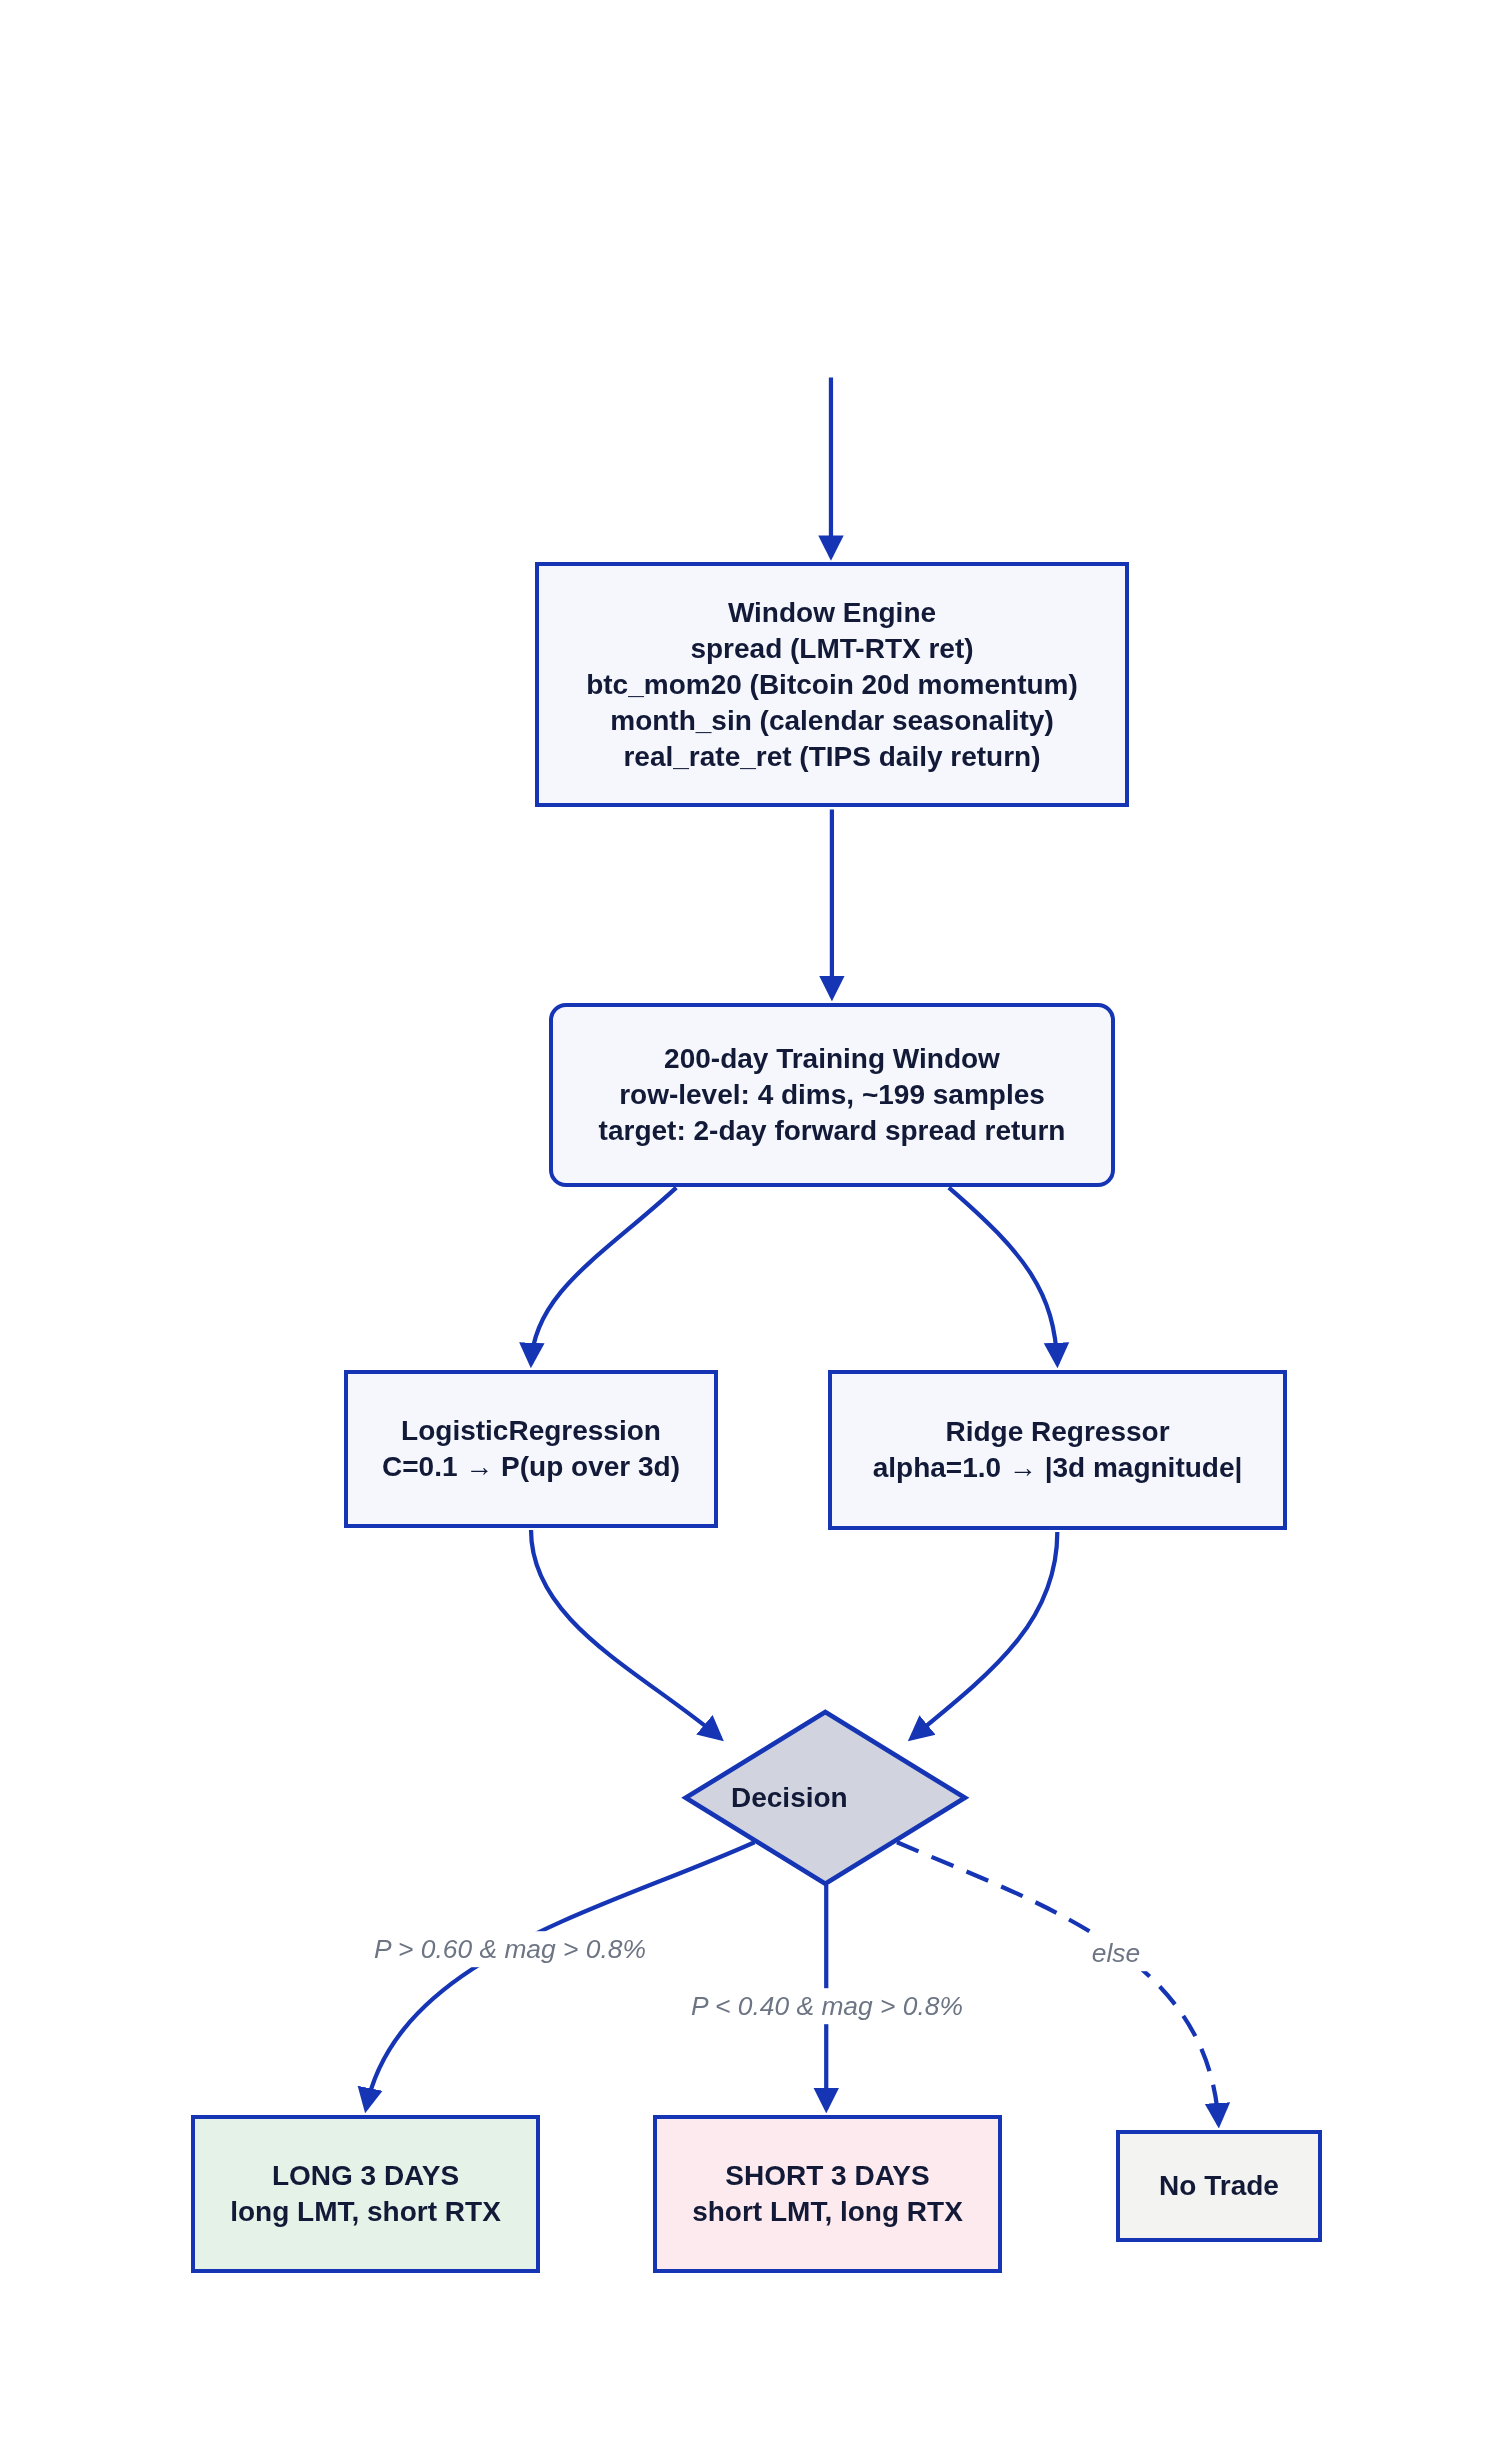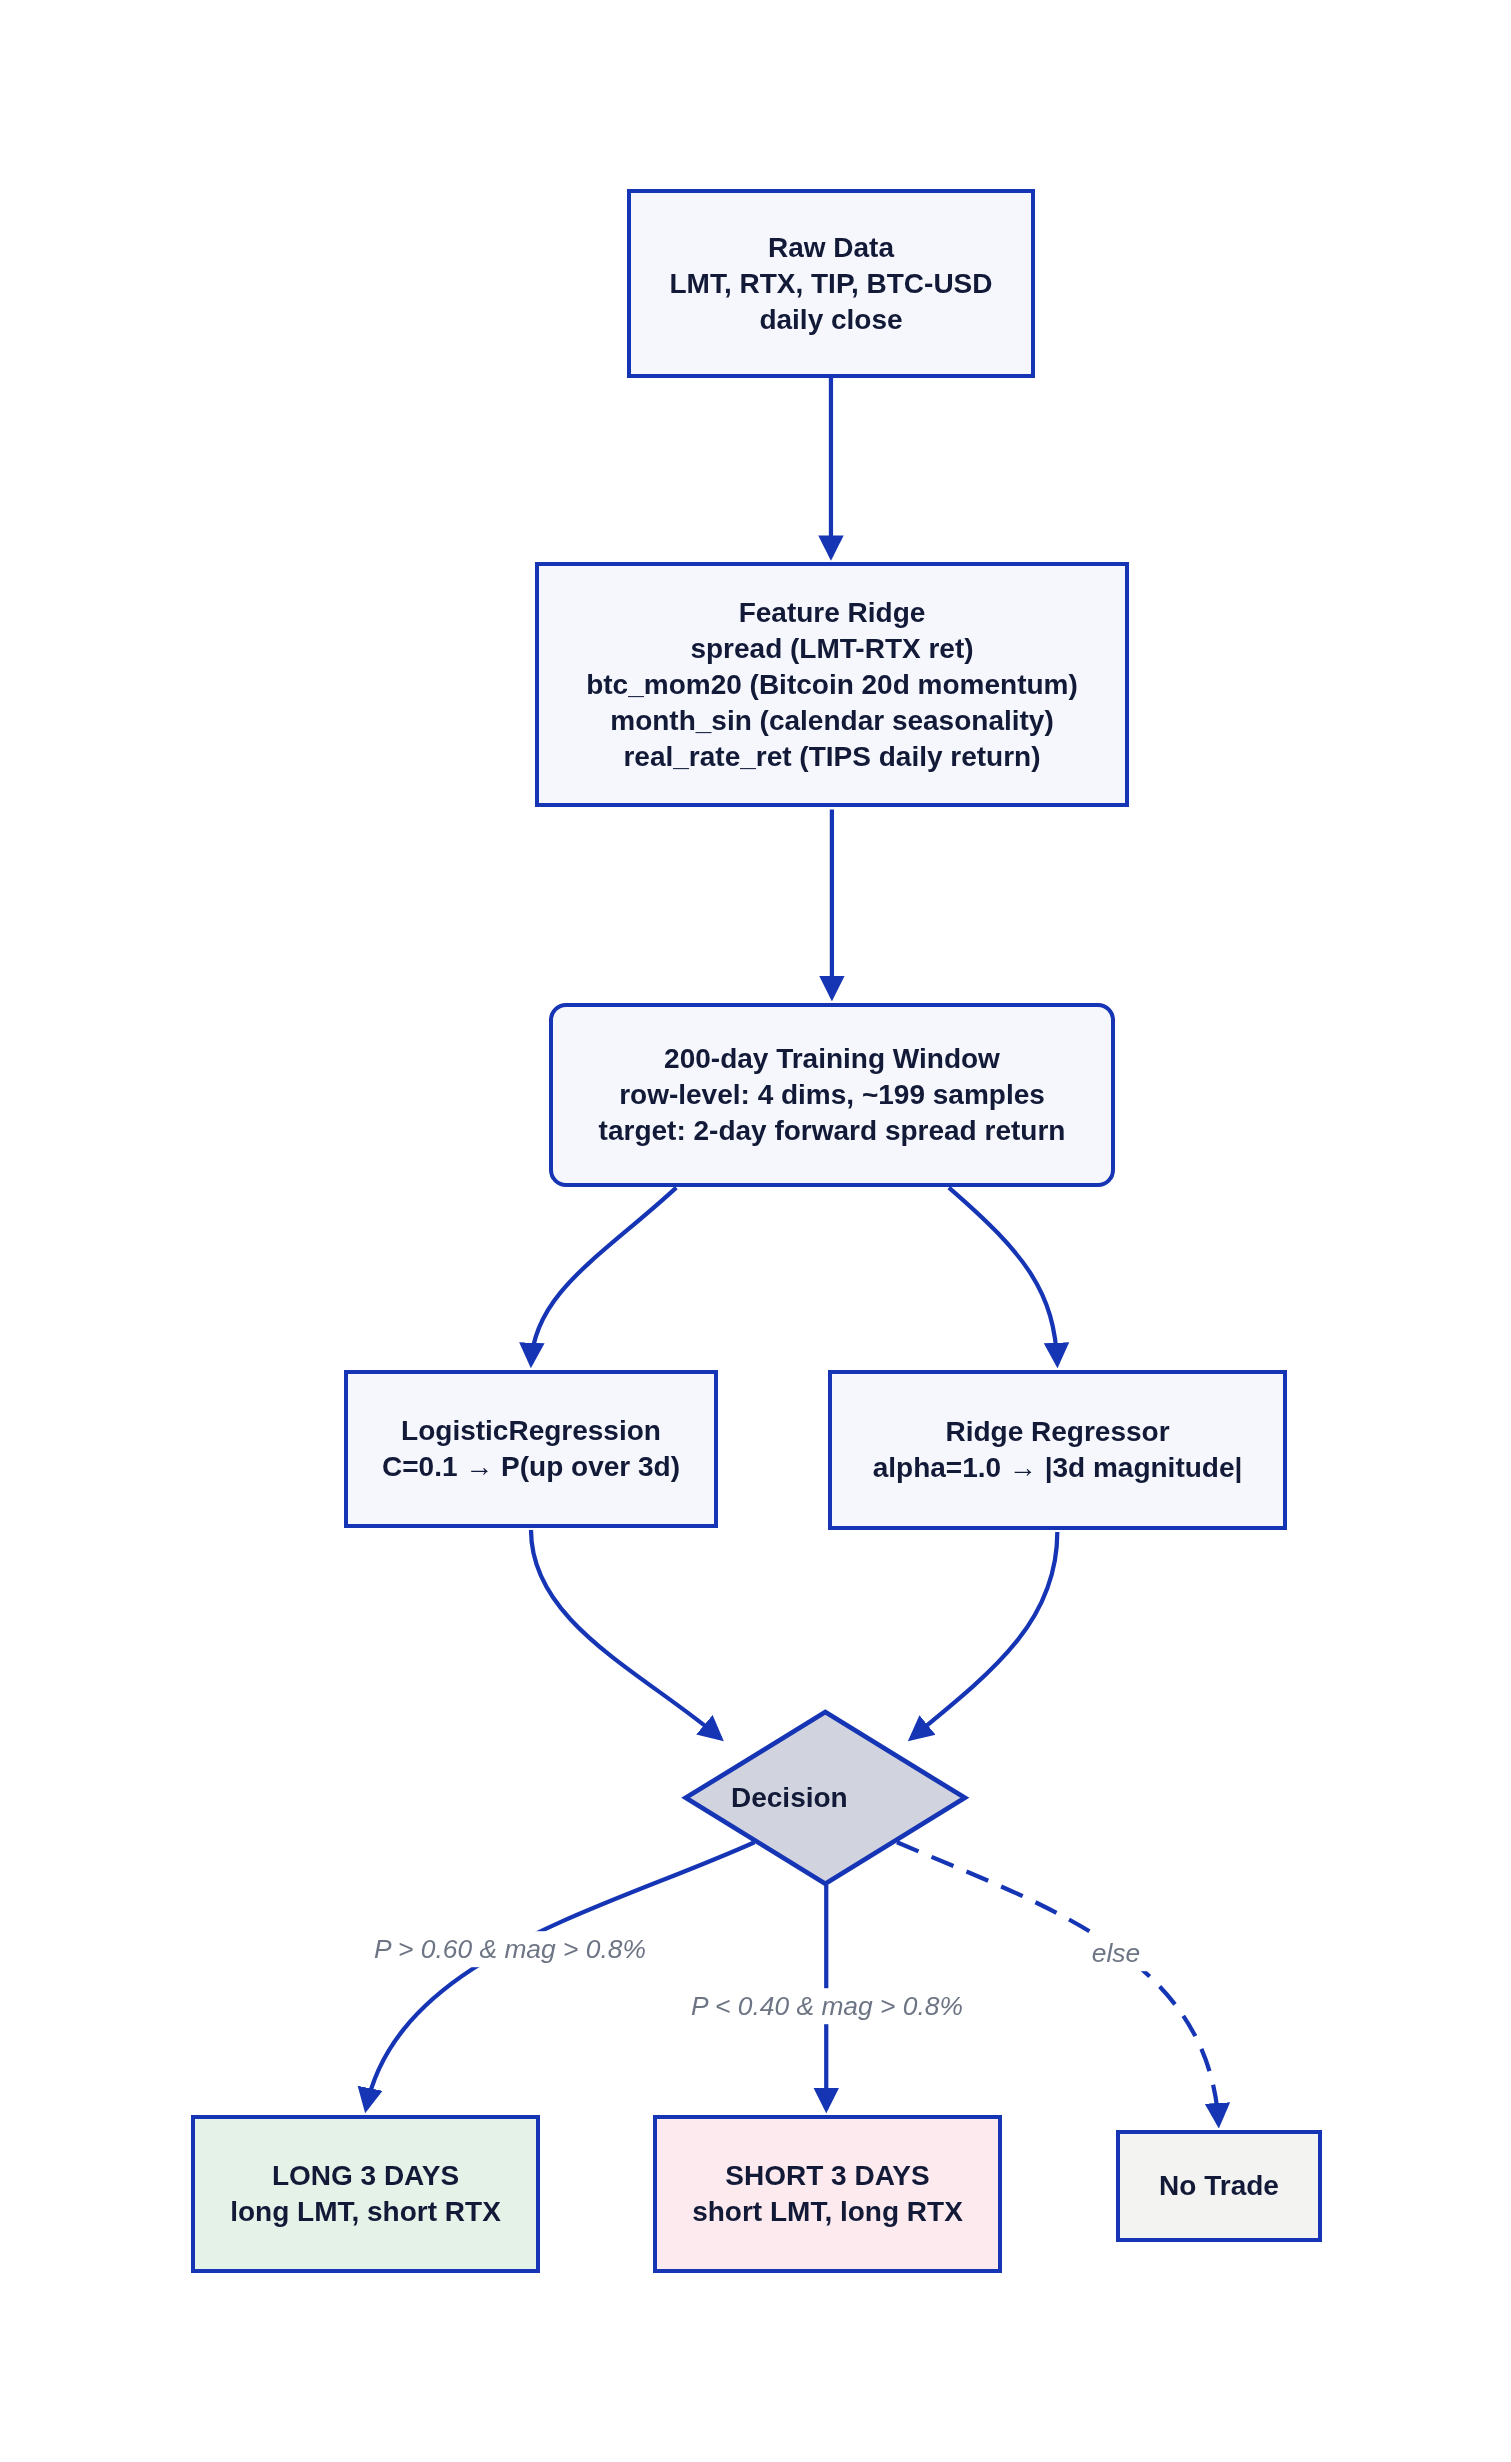--- a/index.html
+++ b/index.html
@@ -71,28 +71,23 @@
     <path class="edge" d="M 1006 1259 C 1088 1330 1118 1370 1121 1446" marker-end="url(#arrowhead)"></path>
     <path class="edge" d="M 563 1622 C 563 1720 680 1772 764 1843" marker-end="url(#arrowhead)"></path>
     <path class="edge" d="M 1121 1624 C 1121 1720 1050 1774 966 1843" marker-end="url(#arrowhead)"></path>
     <path class="edge" d="M 800 1953 C 640 2025 420 2075 388 2236" marker-end="url(#arrowhead)"></path>
     <path class="edge" d="M 876 1998 L 876 2236" marker-end="url(#arrowhead)"></path>
     <path class="edge dashed" d="M 951 1953 C 1100 2018 1282 2072 1292 2252" marker-end="url(#arrowhead)"></path>
 
     <polygon class="decision-shape" points="875,1815 1023,1906 875,1997 727,1906"></polygon>
   </svg>
 
-  <div class="node" id="node-raw">
-    <div>Raw Data</div>
-    <div>LMT, RTX, TIP, BTC-USD</div>
-    <div>daily close</div>
-  </div>
 
   <div class="node" id="node-feature">
-    <div>Feature Ridge</div>
+    <div>Window Engine</div>
     <div>spread (LMT-RTX ret)</div>
     <div>btc_mom20 (Bitcoin 20d momentum)</div>
     <div>month_sin (calendar seasonality)</div>
     <div>real_rate_ret (TIPS daily return)</div>
   </div>
 
   <div class="node" id="node-training">
     <div>200-day Training Window</div>
     <div>row-level: 4 dims, ~199 samples</div>
     <div>target: 2-day forward spread return</div>

